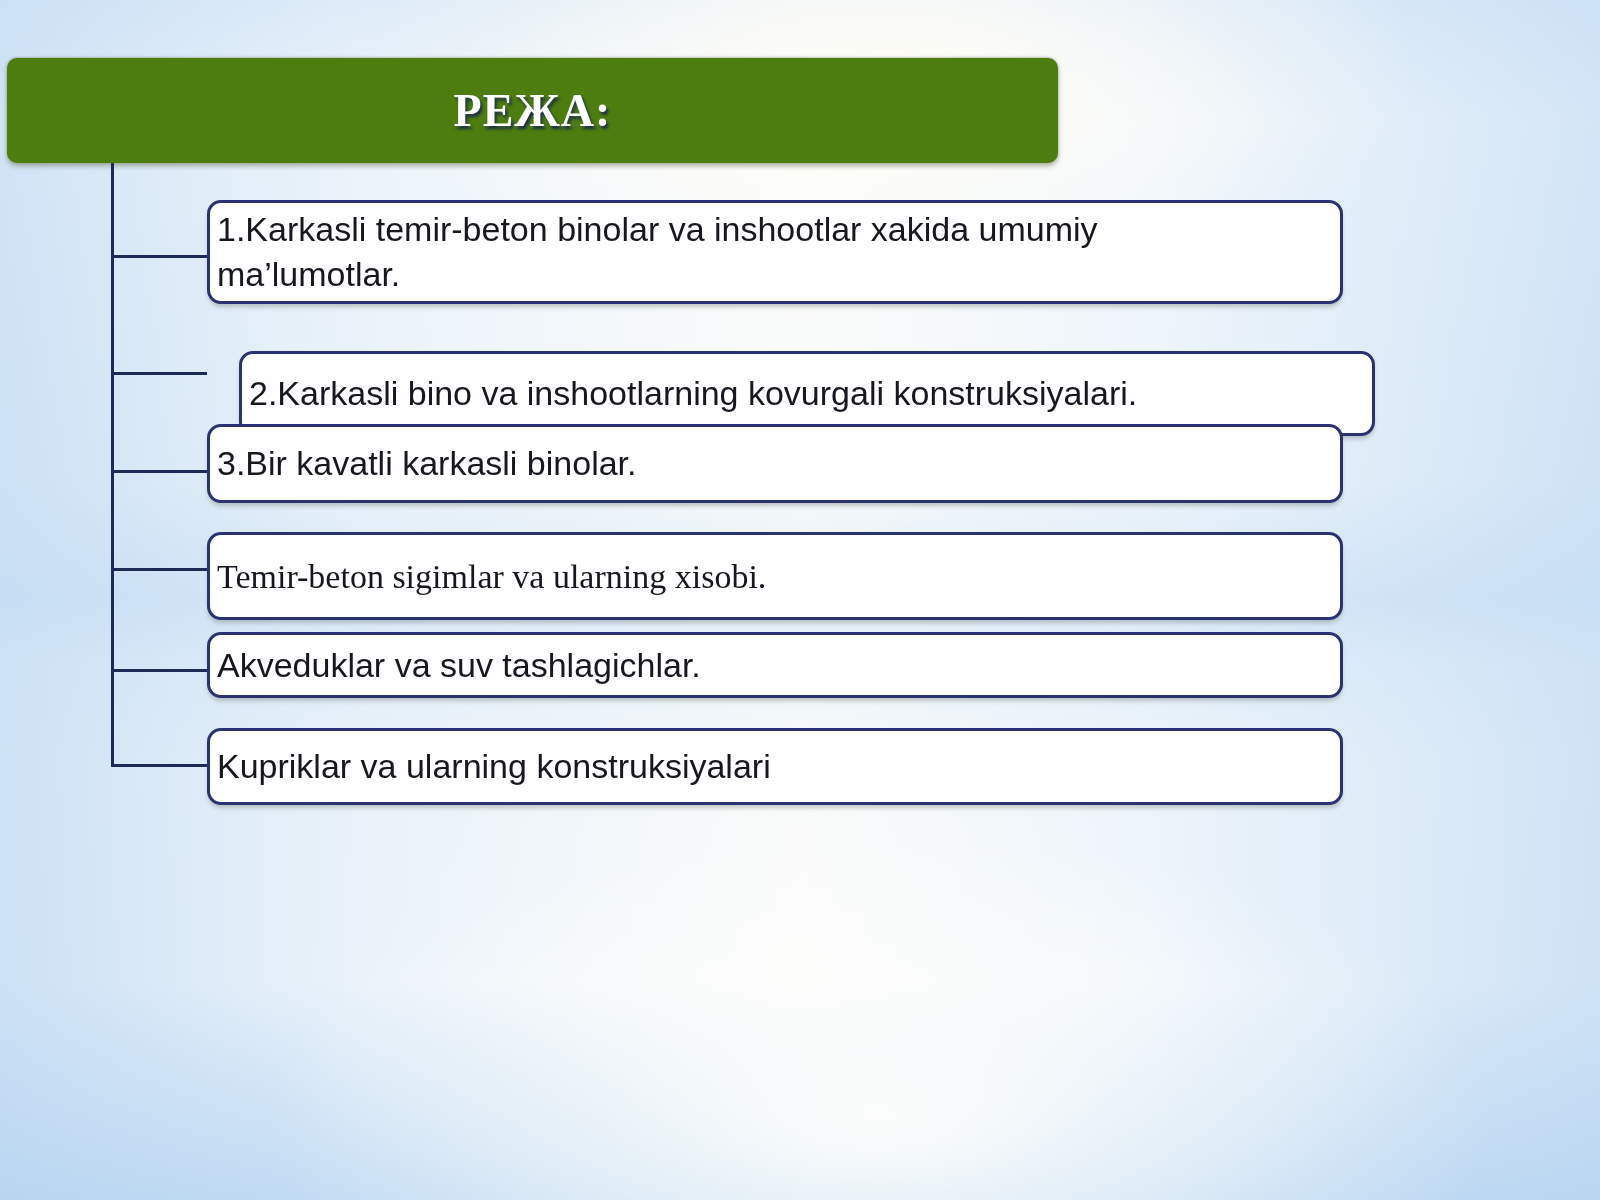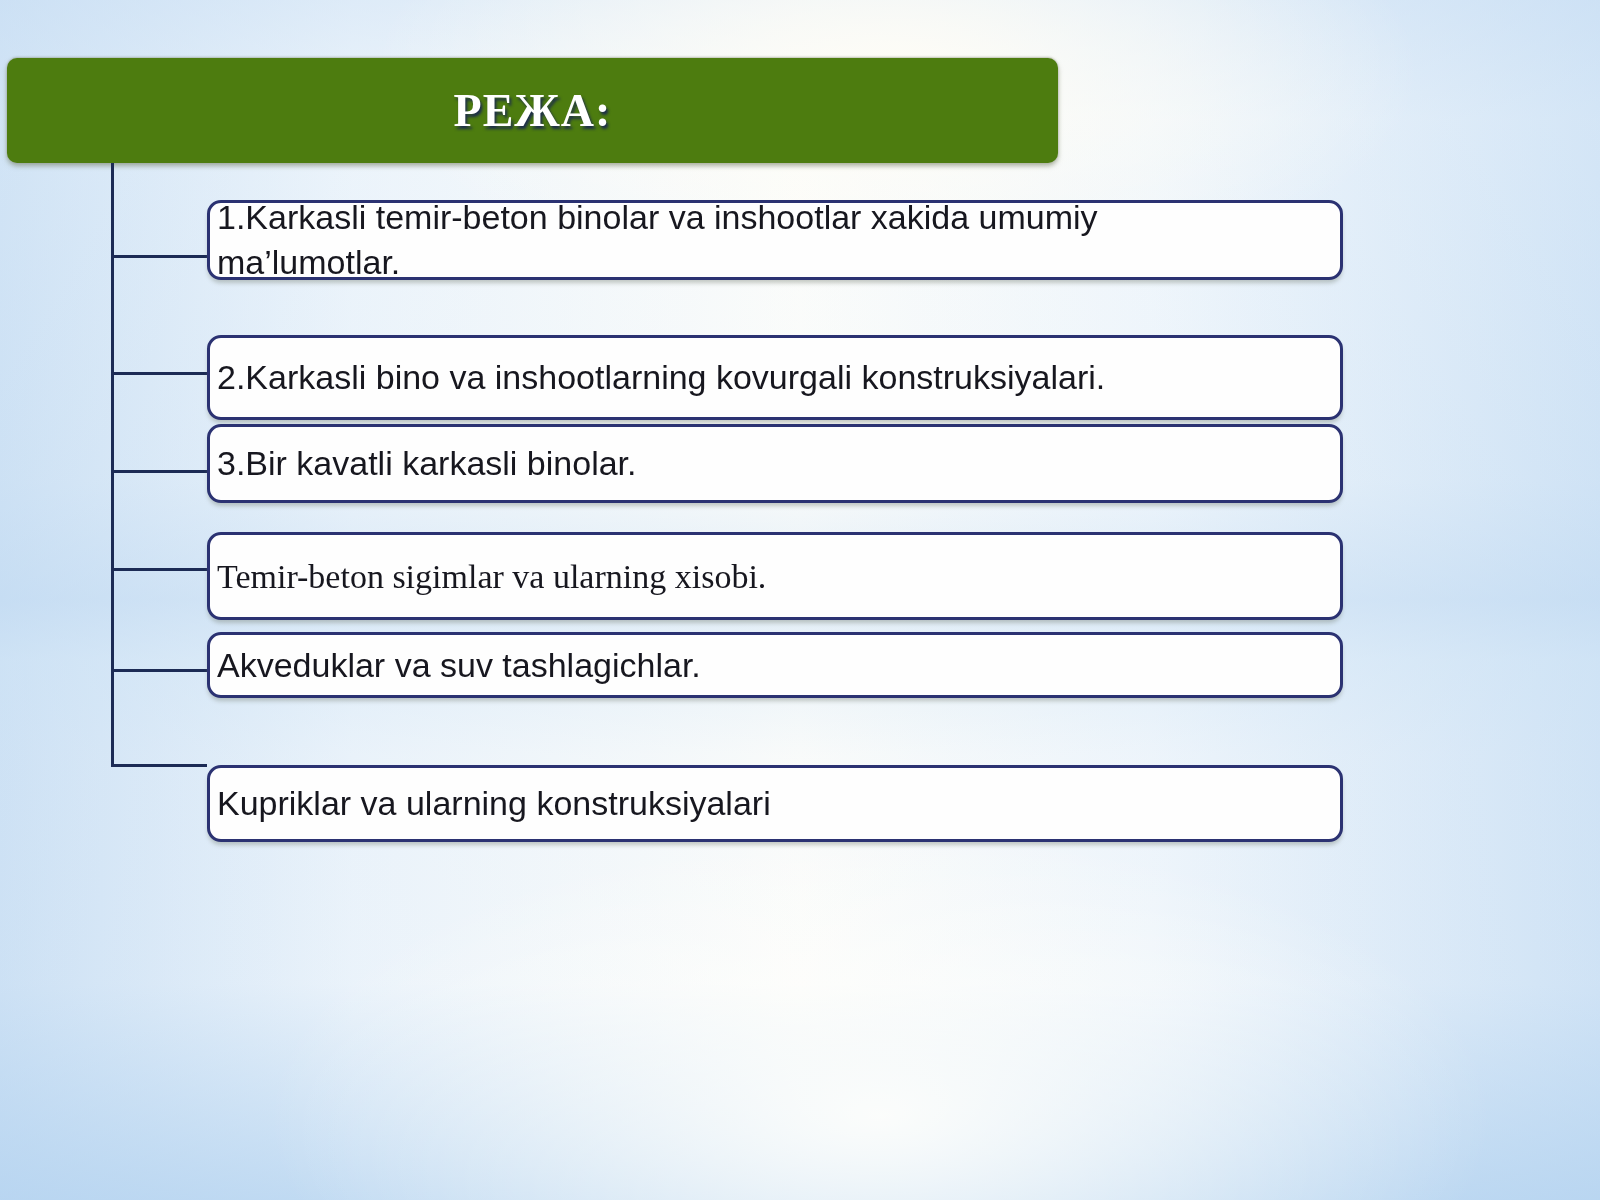--- a/index.html
+++ b/index.html
@@ -58,38 +58,38 @@
   </div>
 
   <div class="connector v-line"></div>
   <div class="connector h-stub" style="top:255px;"></div>
   <div class="connector h-stub" style="top:372px;"></div>
   <div class="connector h-stub" style="top:470px;"></div>
   <div class="connector h-stub" style="top:568px;"></div>
   <div class="connector h-stub" style="top:669px;"></div>
   <div class="connector h-stub" style="top:764px;"></div>
 
-  <div class="item-box" style="top:200px;height:80px;">
+  <div class="item-box" style="top:200px;height:104px;">
     <span class="item-text">1.Karkasli temir-beton binolar va inshootlar xakida umumiy</span>
     <span class="item-text">ma’lumotlar.</span>
   </div>
 
-  <div class="item-box" style="top:335px;height:85px;">
+  <div class="item-box" style="top:351px;height:85px;margin-left:32px;">
     <span class="item-text">2.Karkasli bino va inshootlarning kovurgali konstruksiyalari.</span>
   </div>
 
   <div class="item-box" style="top:424px;height:79px;">
     <span class="item-text">3.Bir kavatli karkasli binolar.</span>
   </div>
 
   <div class="item-box" style="top:532px;height:88px;font-family:Liberation Serif, serif;">
     <span class="item-text">Temir-beton sigimlar va ularning xisobi.</span>
   </div>
 
   <div class="item-box" style="top:632px;height:66px;">
     <span class="item-text">Akveduklar va suv tashlagichlar.</span>
   </div>
 
-  <div class="item-box" style="top:765px;height:77px;">
+  <div class="item-box" style="top:728px;height:77px;">
     <span class="item-text">Kupriklar va ularning konstruksiyalari</span>
   </div>
 
 </div>
 
 </body></html>

